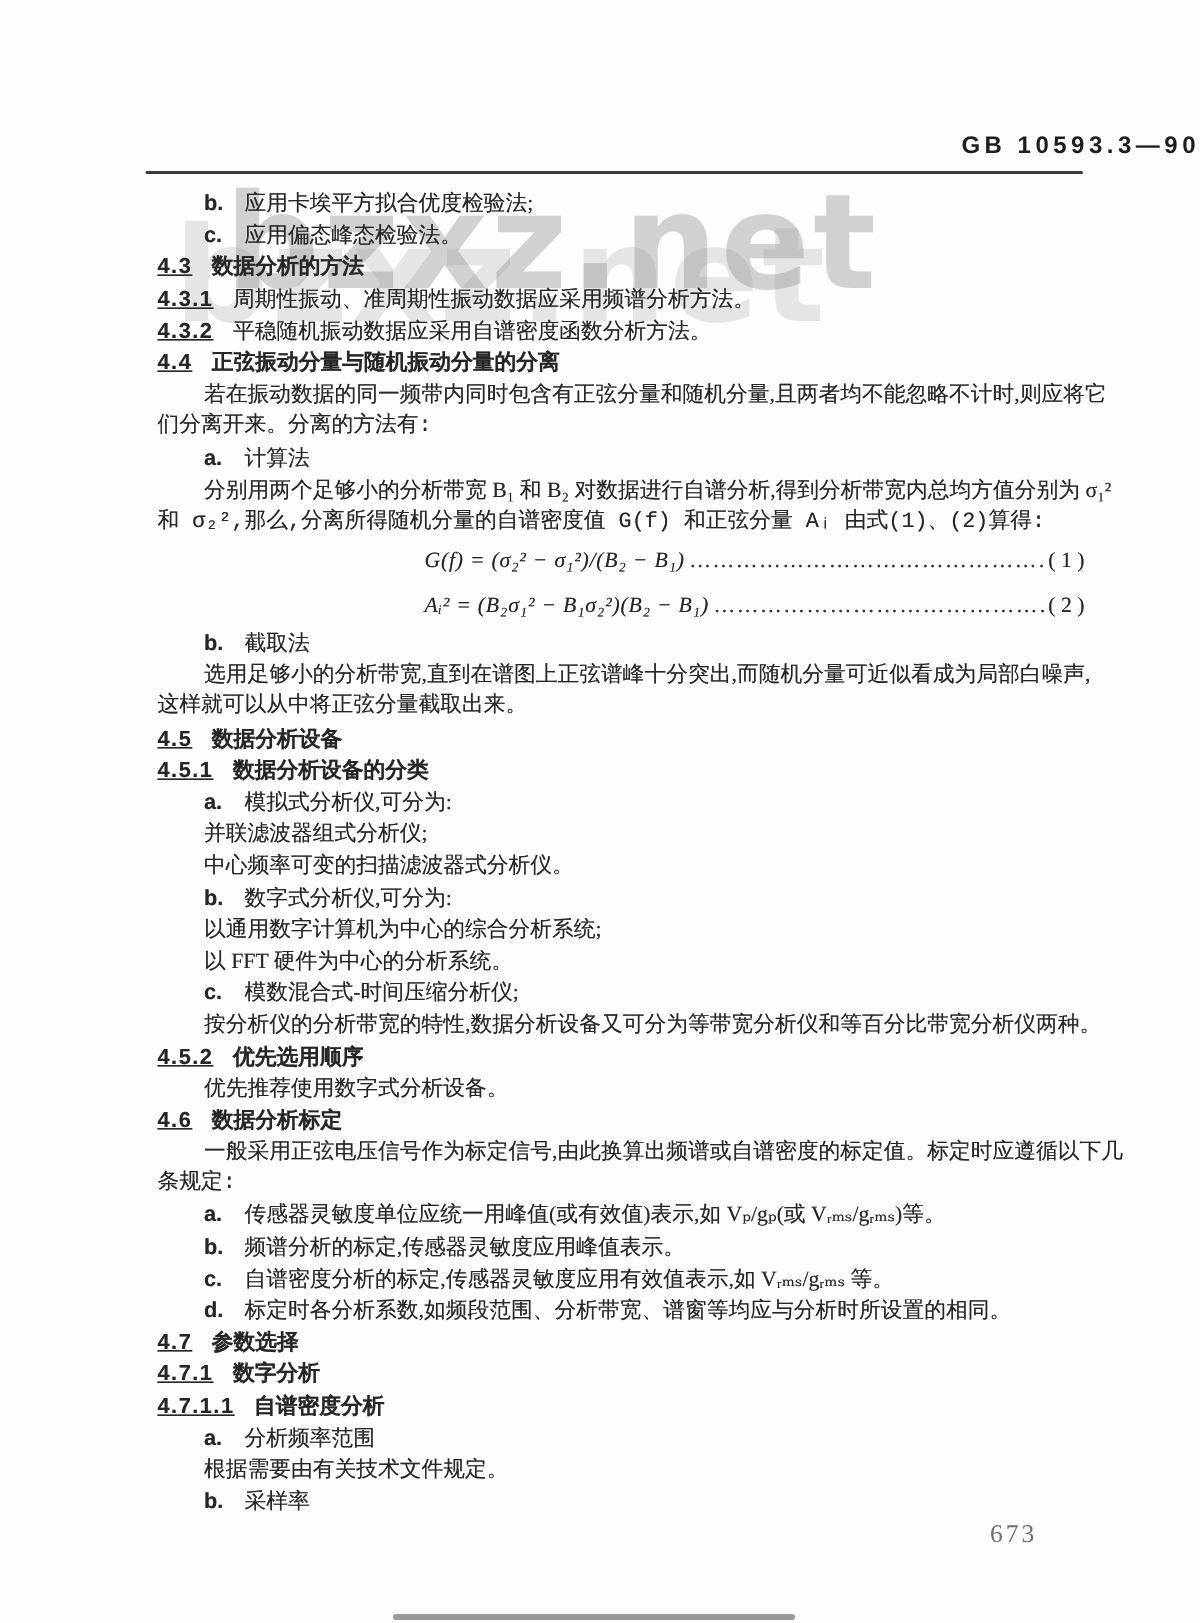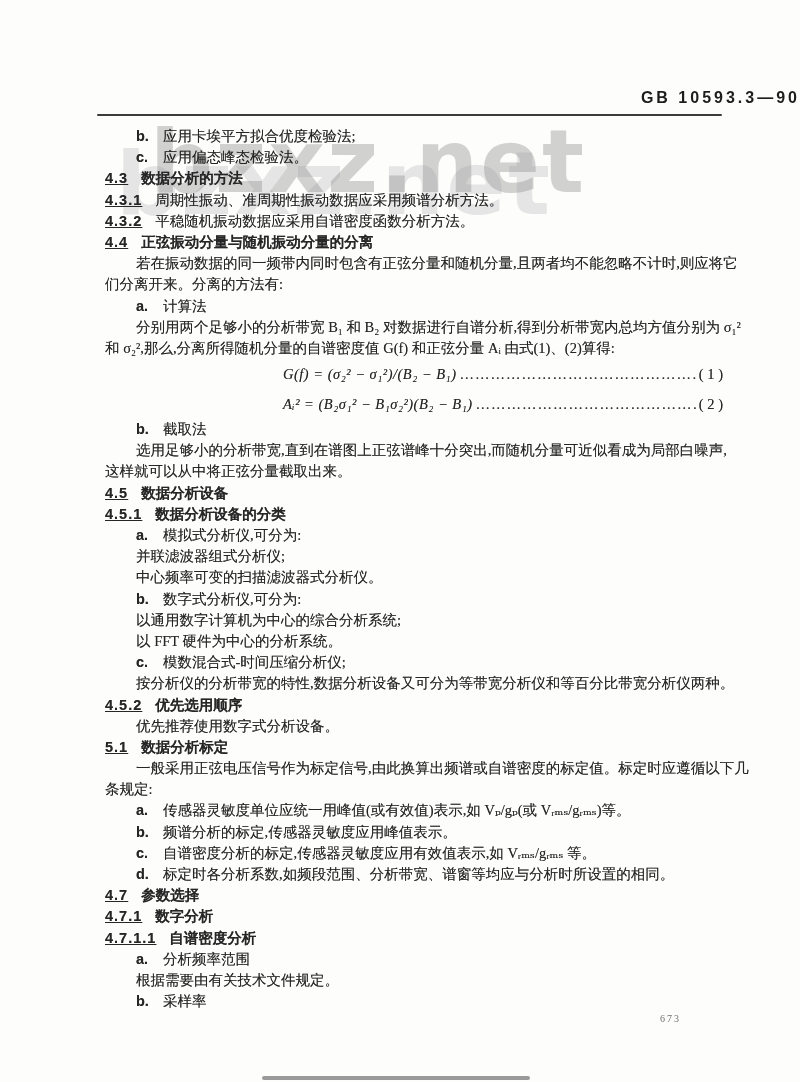--- a/index.html
+++ b/index.html
@@ -47,36 +47,36 @@
     font-weight:700;
   }
   .sec .lbl{margin-right:13px;letter-spacing:1px;text-decoration:underline;}
   .sec.bold .txt{
     font-family:"Liberation Sans","DejaVu Sans",sans-serif;
     font-weight:700;
   }
   .item{padding-left:31px;}
   .item .lbl{display:inline-block;width:27px;}
   .para,.sub{padding-left:31px;}
-  .cont{padding-left:0;}
+  .cont{padding-left:0;font-family:Liberation Mono, monospace;}
   .formula{
     display:flex;align-items:flex-end;
     height:30px;line-height:30px;
     padding-left:178px;
   }
   .formula .txt{font-style:italic;letter-spacing:0.5px;}
   .formula .dots{
     flex:1;overflow:hidden;white-space:nowrap;
     margin:0 3px;color:#333;font-style:normal;letter-spacing:1px;
   }
   .formula .fno{font-style:normal;}
   
   .page-number{
     position:absolute;left:660px;top:1013px;
-    font-size:10px;color:#6f6f6f;letter-spacing:2px;
+    font-size:17px;color:#6f6f6f;letter-spacing:2px;
   }
   .bottom-bar{
     position:absolute;left:262px;top:1076px;width:268px;height:4px;
     background:#9a9a9a;border-radius:2px;
   }
 </style>
 </head>
 <body>
 
 <div class="page">
@@ -118,21 +118,21 @@
       <div class="row item"><span class="lbl">a.</span><span class="txt">模拟式分析仪,可分为:</span></div>
       <div class="row sub"><span class="txt">并联滤波器组式分析仪;</span></div>
       <div class="row sub"><span class="txt">中心频率可变的扫描滤波器式分析仪。</span></div>
       <div class="row item"><span class="lbl">b.</span><span class="txt">数字式分析仪,可分为:</span></div>
       <div class="row sub"><span class="txt">以通用数字计算机为中心的综合分析系统;</span></div>
       <div class="row sub"><span class="txt">以 FFT 硬件为中心的分析系统。</span></div>
       <div class="row item"><span class="lbl">c.</span><span class="txt">模数混合式-时间压缩分析仪;</span></div>
       <div class="row para"><span class="txt">按分析仪的分析带宽的特性,数据分析设备又可分为等带宽分析仪和等百分比带宽分析仪两种。</span></div>
       <div class="row sec bold"><span class="lbl">4.5.2</span><span class="txt">优先选用顺序</span></div>
       <div class="row para"><span class="txt">优先推荐使用数字式分析设备。</span></div>
-      <div class="row sec bold"><span class="lbl">5.1</span><span class="txt">数据分析标定</span></div>
+      <div class="row sec bold"><span class="lbl">4.6</span><span class="txt">数据分析标定</span></div>
       <div class="row para"><span class="txt">一般采用正弦电压信号作为标定信号,由此换算出频谱或自谱密度的标定值。标定时应遵循以下几</span></div>
       <div class="row cont"><span class="txt">条规定:</span></div>
       <div class="row item"><span class="lbl">a.</span><span class="txt">传感器灵敏度单位应统一用峰值(或有效值)表示,如 Vₚ/gₚ(或 Vᵣₘₛ/gᵣₘₛ)等。</span></div>
       <div class="row item"><span class="lbl">b.</span><span class="txt">频谱分析的标定,传感器灵敏度应用峰值表示。</span></div>
       <div class="row item"><span class="lbl">c.</span><span class="txt">自谱密度分析的标定,传感器灵敏度应用有效值表示,如 Vᵣₘₛ/gᵣₘₛ 等。</span></div>
       <div class="row item"><span class="lbl">d.</span><span class="txt">标定时各分析系数,如频段范围、分析带宽、谱窗等均应与分析时所设置的相同。</span></div>
       <div class="row sec bold"><span class="lbl">4.7</span><span class="txt">参数选择</span></div>
       <div class="row sec bold"><span class="lbl">4.7.1</span><span class="txt">数字分析</span></div>
       <div class="row sec bold"><span class="lbl">4.7.1.1</span><span class="txt">自谱密度分析</span></div>
       <div class="row item"><span class="lbl">a.</span><span class="txt">分析频率范围</span></div>

